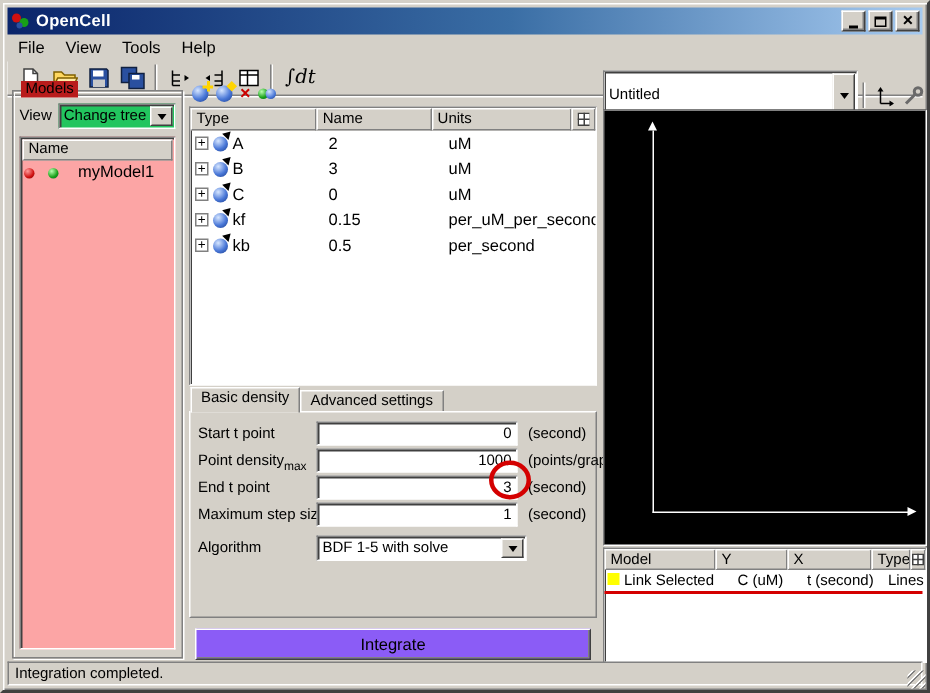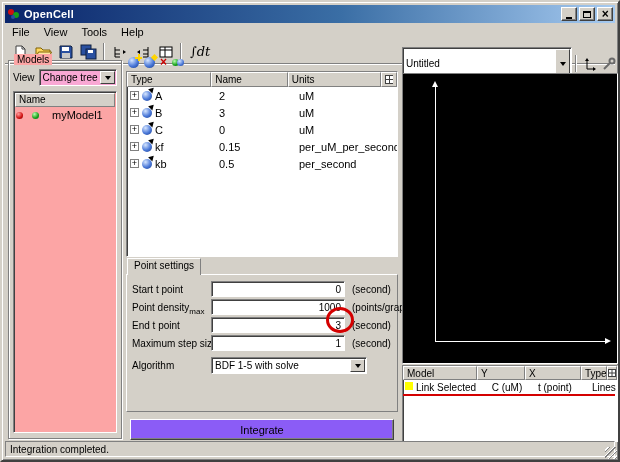--- a/index.html
+++ b/index.html
@@ -27,23 +27,23 @@
   .tool{width:23px;height:22px;display:flex;align-items:center;justify-content:center}
   .tsep{width:2px;height:17px;border-left:1px solid #808080;border-right:1px solid #fff;margin:0 3px}
   .integral{width:auto;padding:0 5px;font-family:"DejaVu Serif",serif;font-style:italic;font-size:13px}
   .hcell{background:#d4d0c8;border:1px solid;border-color:#fff #808080 #808080 #fff;padding:1px 3px;font-size:10px;white-space:nowrap;overflow:hidden}
   .cbtn{position:absolute;right:1px;top:1px;bottom:1px;width:15px;background:#d4d0c8;border:1px solid;
     border-color:#fff #404040 #404040 #fff;display:flex;align-items:center;justify-content:center}
   .arr{width:0;height:0;border:3px solid transparent;border-top:4px solid #000;margin-top:4px}
   
   .models-panel{position:absolute;left:6px;top:58px;width:114px;height:379px;border:1px solid #808080;
     box-shadow:inset 1px 1px 0 #fff,1px 1px 0 #fff}
-  .panel-legend{position:absolute;top:-7px;left:5px;background:#fca5a5;padding:0 3px;font-size:10px}
+  .panel-legend{position:absolute;top:-7px;left:5px;background:#b91c1c;padding:0 3px;font-size:10px}
   .view-row{position:absolute;left:4px;right:4px;top:8px;height:17px;display:flex;align-items:center;gap:4px;font-size:10px}
-  .combo{position:relative;flex:1;height:17px;background:#f9a8d4;border:1px solid;border-color:#808080 #fff #fff #808080;
+  .combo{position:relative;flex:1;height:17px;background:#22c55e;border:1px solid;border-color:#808080 #fff #fff #808080;
     box-shadow:inset 1px 1px 0 #404040;display:flex;align-items:center;padding:0 16px 0 3px;font-size:10px;white-space:nowrap;overflow:hidden}
   .tree-box{position:absolute;left:4px;right:4px;top:30px;bottom:5px;background:#fca5a5;
     border:1px solid;border-color:#808080 #fff #fff #808080;box-shadow:inset 1px 1px 0 #404040;padding:1px}
   .tree-header{height:14px;background:#d4d0c8;border:1px solid;border-color:#fff #808080 #808080 #fff;padding:0 3px;font-size:10px}
   .tree-item{display:flex;align-items:center;gap:13px;padding:2px 1px;font-size:11px}
   .mini-ball{width:7px;height:7px;border-radius:50%;display:inline-block}
   .mb-red{background:radial-gradient(circle at 35% 30%,#ff9c9c,#d01010 60%,#700)}
   .mb-green{background:radial-gradient(circle at 35% 30%,#b8ffb0,#17a017 60%,#063)}
   
   .mid-toolbar{position:absolute;left:126px;top:52px;height:16px;display:flex;align-items:center;gap:5px}
@@ -72,21 +72,21 @@
   .tab.active{height:17px;position:relative;z-index:3}
   .settings-box{position:absolute;left:124px;top:272px;width:272px;height:138px;background:#d4d0c8;
     border:1px solid;border-color:#fff #808080 #808080 #fff}
   .srow{position:absolute;left:5px;right:0;height:17px}
   .slabel{position:absolute;left:0;top:3px;font-size:10px;white-space:nowrap}
   .slabel sub{font-size:8px}
   .sfield{position:absolute;left:79px;top:0;width:134px;height:16px;background:#fff;border:1px solid;
     border-color:#808080 #fff #fff #808080;box-shadow:inset 1px 1px 0 #404040;
     display:flex;align-items:center;justify-content:flex-end;padding-right:3px;font-size:10px}
   .sunit{position:absolute;left:220px;top:3px;font-size:10px;white-space:nowrap}
-  .sdrop{position:absolute;left:79px;top:0;width:156px;height:17px;background:#fff;border:1px solid;
+  .sdrop{position:absolute;left:79px;top:0;width:140px;height:17px;background:#fff;border:1px solid;
     border-color:#808080 #fff #fff #808080;box-shadow:inset 1px 1px 0 #404040;
     display:flex;align-items:center;padding:0 16px 0 3px;font-size:10px;white-space:nowrap}
   .integrate-btn{position:absolute;left:128px;top:417px;width:264px;height:21px;background:#8b5cf6;
     border:1px solid;border-color:#fff #404040 #404040 #fff;box-shadow:inset -1px -1px 0 #808080;
     font-family:"Liberation Sans",sans-serif;font-size:11px}
   
   .graph-toolbar{position:absolute;left:400px;top:53px;width:216px;height:17px;display:flex;align-items:center}
   .gcombo{position:relative;width:170px;height:34px;background:#fff;border:1px solid;border-color:#808080 #fff #fff #808080;
     box-shadow:inset 1px 1px 0 #404040;display:flex;align-items:center;padding:0 16px 0 3px;font-size:10px}
   .gtool{width:19px;height:16px;display:flex;align-items:center;justify-content:center}
@@ -284,21 +284,22 @@
           <span class="exp"></span>
           <span class="vball"></span>
           <span>kb</span>
         </span>
       <span class="c-val">0.5</span>
       <span class="c-units">per_second</span>
     </div>
   </div>
 
   <div class="tabs">
-    <span class="tab active">Point settings</span>
+    <span class="tab active">Basic density</span>
+    <span class="tab">Advanced settings</span>
   </div>
 
   <div class="settings-box">
     <div class="srow" style="top:6px">
       <span class="slabel"><span>Start t point</span><sub></sub></span>
       <span class="sfield">0</span>
       <span class="sunit">(second)</span>
     </div>
     <div class="srow" style="top:24px">
       <span class="slabel"><span>Point density</span><sub>max</sub></span>
@@ -370,21 +371,21 @@
             <path d="M4 0v8M0 4h8" stroke="#404040"></path>
           </svg>
       </span>
     </div>
     <div class="tt-row">
       <span class="td-model">
           <span class="swatch"></span>
           <span>Link Selected</span>
         </span>
       <span class="td-y">C (uM)</span>
-      <span class="td-x">t (point)</span>
+      <span class="td-x">t (second)</span>
       <span class="td-type">Lines</span>
     </div>
   </div>
 
   <div class="red-circle"></div>
   <div class="red-underline"></div>
 
   <div class="statusbar">
     <span>Integration completed.</span>
   </div>

